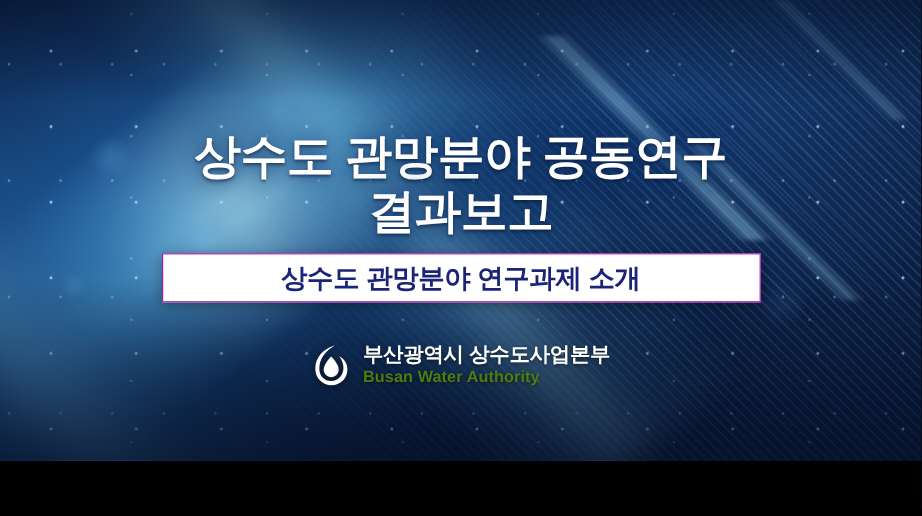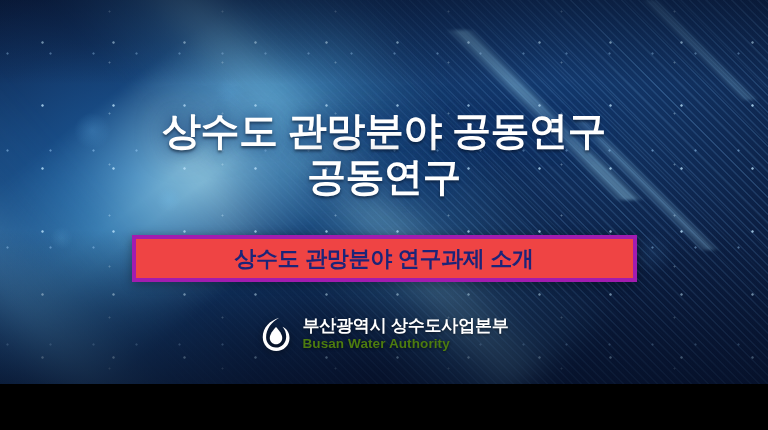--- a/index.html
+++ b/index.html
@@ -169,25 +169,25 @@
     font-weight: 700;
     letter-spacing: -0.5px;
     text-shadow:
       0 0 14px rgba(20,60,120,0.85),
       0 0 30px rgba(10,35,85,0.6),
       0 2px 3px rgba(0,0,0,0.55);
     white-space: nowrap;
   }
 
   .subtitle-banner {
-    margin-top: 36px;
+    margin-top: 12px;
     width: 497px;
     height: 39px;
-    background: #ef4444;
-    border: 4px solid #a21caf;
+    background: #ffffff;
+    border: 1px solid #a21caf;
     box-shadow: 0 2px 10px rgba(0,0,0,0.35);
     display: flex;
     align-items: center;
     justify-content: center;
   }
   .subtitle-text {
     color: #1c2478;
     font-size: 22px;
     font-weight: 700;
     letter-spacing: -0.3px;
@@ -242,21 +242,21 @@
   <div class="bg-hatch2"></div>
   <div class="bg-streaks"></div>
   <div class="bg-blur-blobs"></div>
   <div class="bg-dots"></div>
   <div class="bg-vignette"></div>
 
   <div class="content">
 
     <div class="title-block">
       <span class="title-line">상수도 관망분야 공동연구</span>
-      <span class="title-line">공동연구</span>
+      <span class="title-line">결과보고</span>
     </div>
 
     <div class="subtitle-banner">
       <span class="subtitle-text">상수도 관망분야 연구과제 소개</span>
     </div>
 
     <div class="logo-row">
       <svg class="logo-mark" viewBox="0 0 66 72" aria-hidden="true">
 
         <path d="M40.5 3.5

